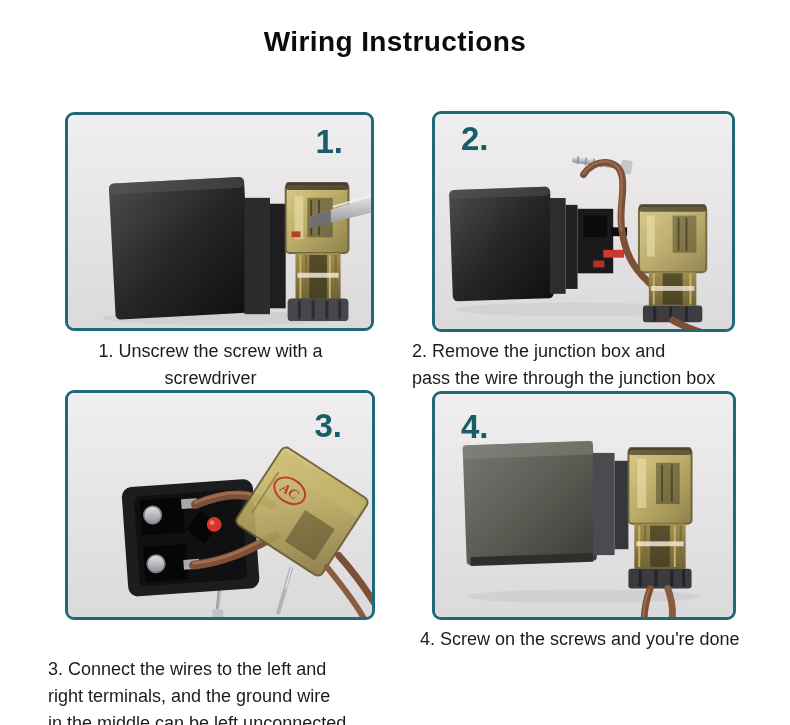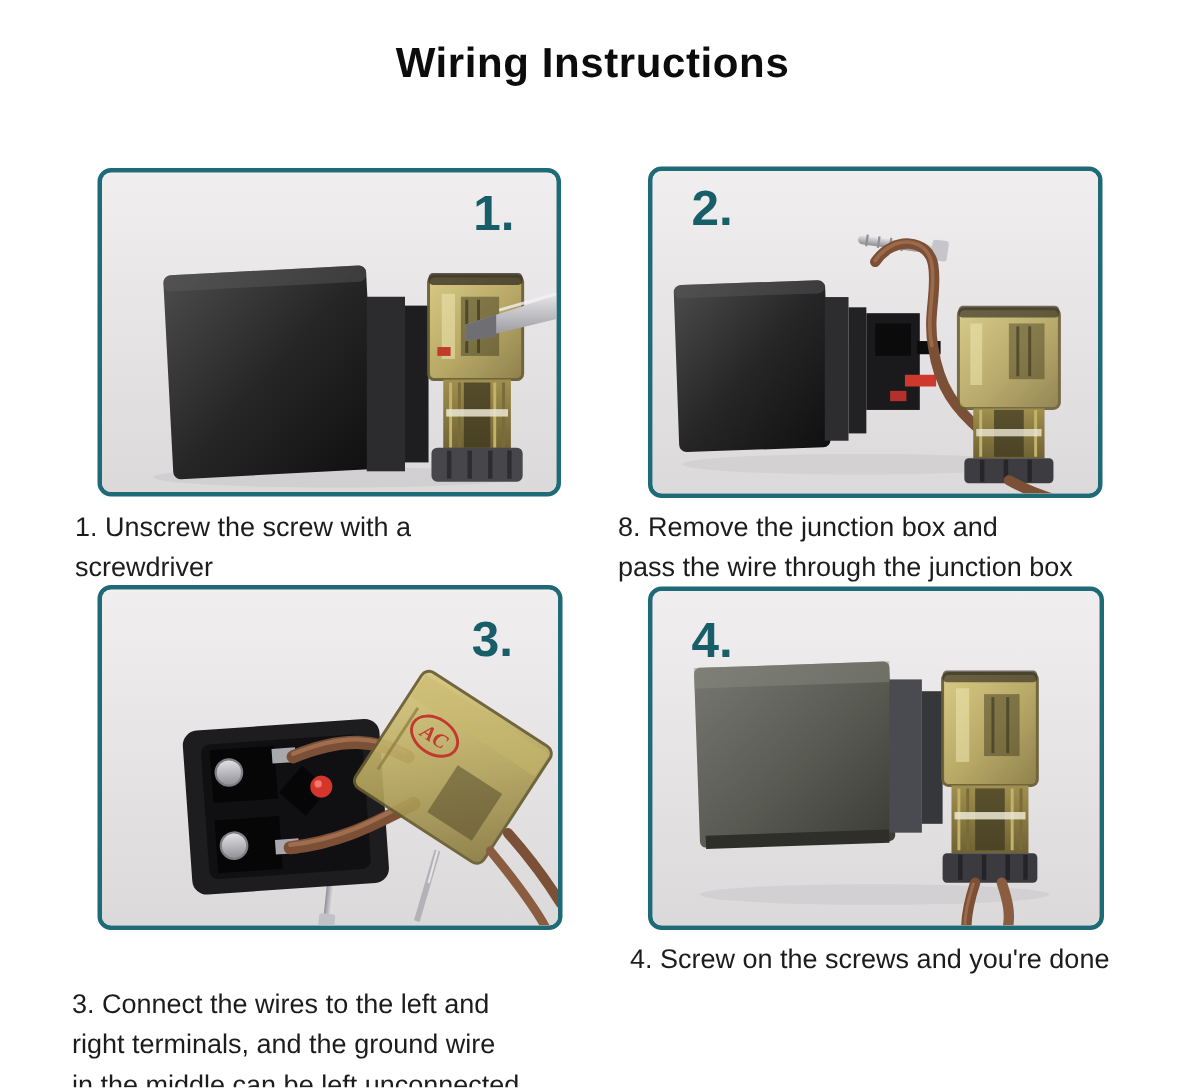--- a/index.html
+++ b/index.html
@@ -25,21 +25,21 @@
     line-height:1;
   }
   #num1{top:10px;right:28px;}
   #num2{top:8px;left:26px;}
   #num3{top:16px;right:30px;}
   #num4{top:16px;left:26px;}
   .caption{
     position:absolute;font-size:18px;line-height:27px;color:#1c1c1c;
     white-space:pre-line;
   }
-  #cap1{left:50px;top:338px;width:345px;}
+  #cap1{left:38px;top:338px;width:345px;text-align:center;}
   #cap2{left:412px;top:338px;width:375px;}
   #cap3{left:48px;top:656px;width:370px;}
   #cap4{left:420px;top:626px;width:380px;}
 </style>
 </head>
 <body>
 
 <svg width="0" height="0" style="position:absolute" aria-hidden="true">
   <defs>
     <linearGradient id="gBg" x1="0" y1="0" x2="0" y2="1">
@@ -267,20 +267,20 @@
       <g>
         <path d="M218,198 C214,210 212,219 212,229" stroke="#7c5037" stroke-width="7" fill="none" stroke-linecap="round"></path>
         <path d="M236,198 C240,210 242,219 240,229" stroke="#8a5c40" stroke-width="7" fill="none" stroke-linecap="round"></path>
         <path d="M217,198 C213,210 211,219 211,228" stroke="#9a6a4a" stroke-width="2" fill="none"></path>
       </g>
     </svg>
   </div>
 
   <div class="caption" id="cap1">1. Unscrew the screw with a
 screwdriver</div>
-  <div class="caption" id="cap2">8. Remove the junction box and
+  <div class="caption" id="cap2">2. Remove the junction box and
 pass the wire through the junction box</div>
   <div class="caption" id="cap3">3. Connect the wires to the left and
 right terminals, and the ground wire
 in the middle can be left unconnected.</div>
   <div class="caption" id="cap4">4. Screw on the screws and you're done</div>
 
 </div>
 
 </body></html>

